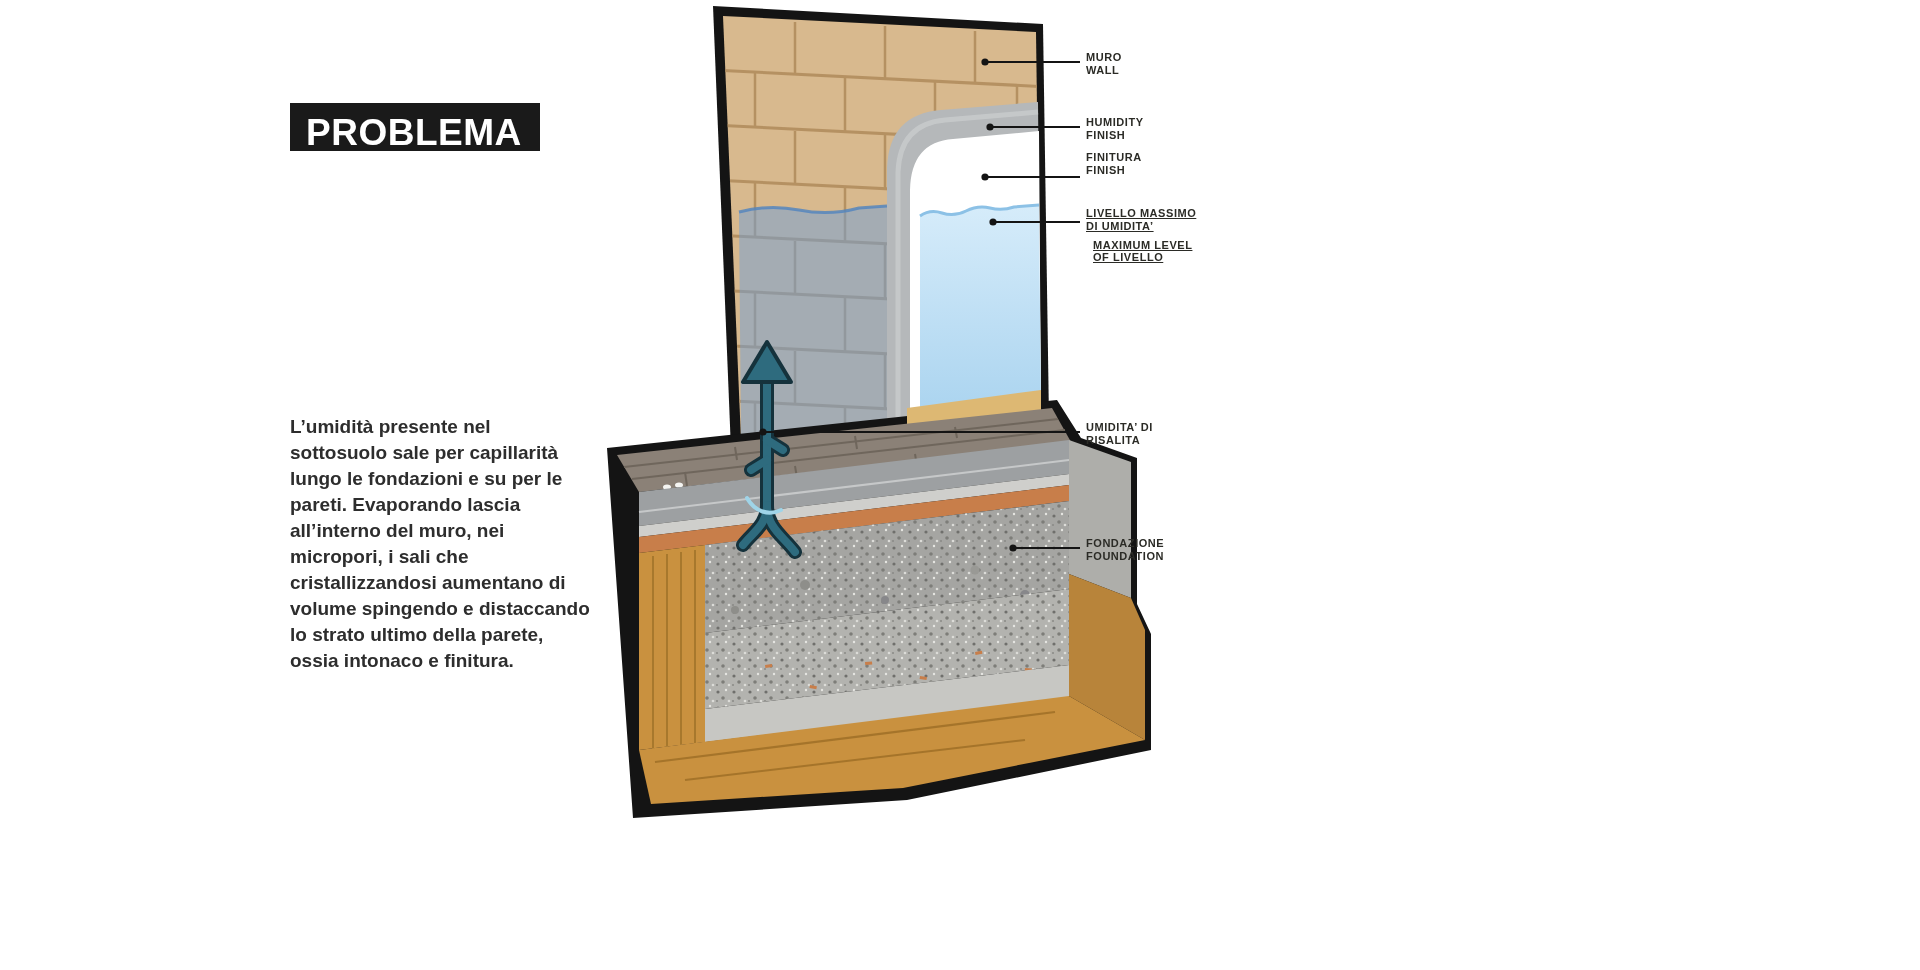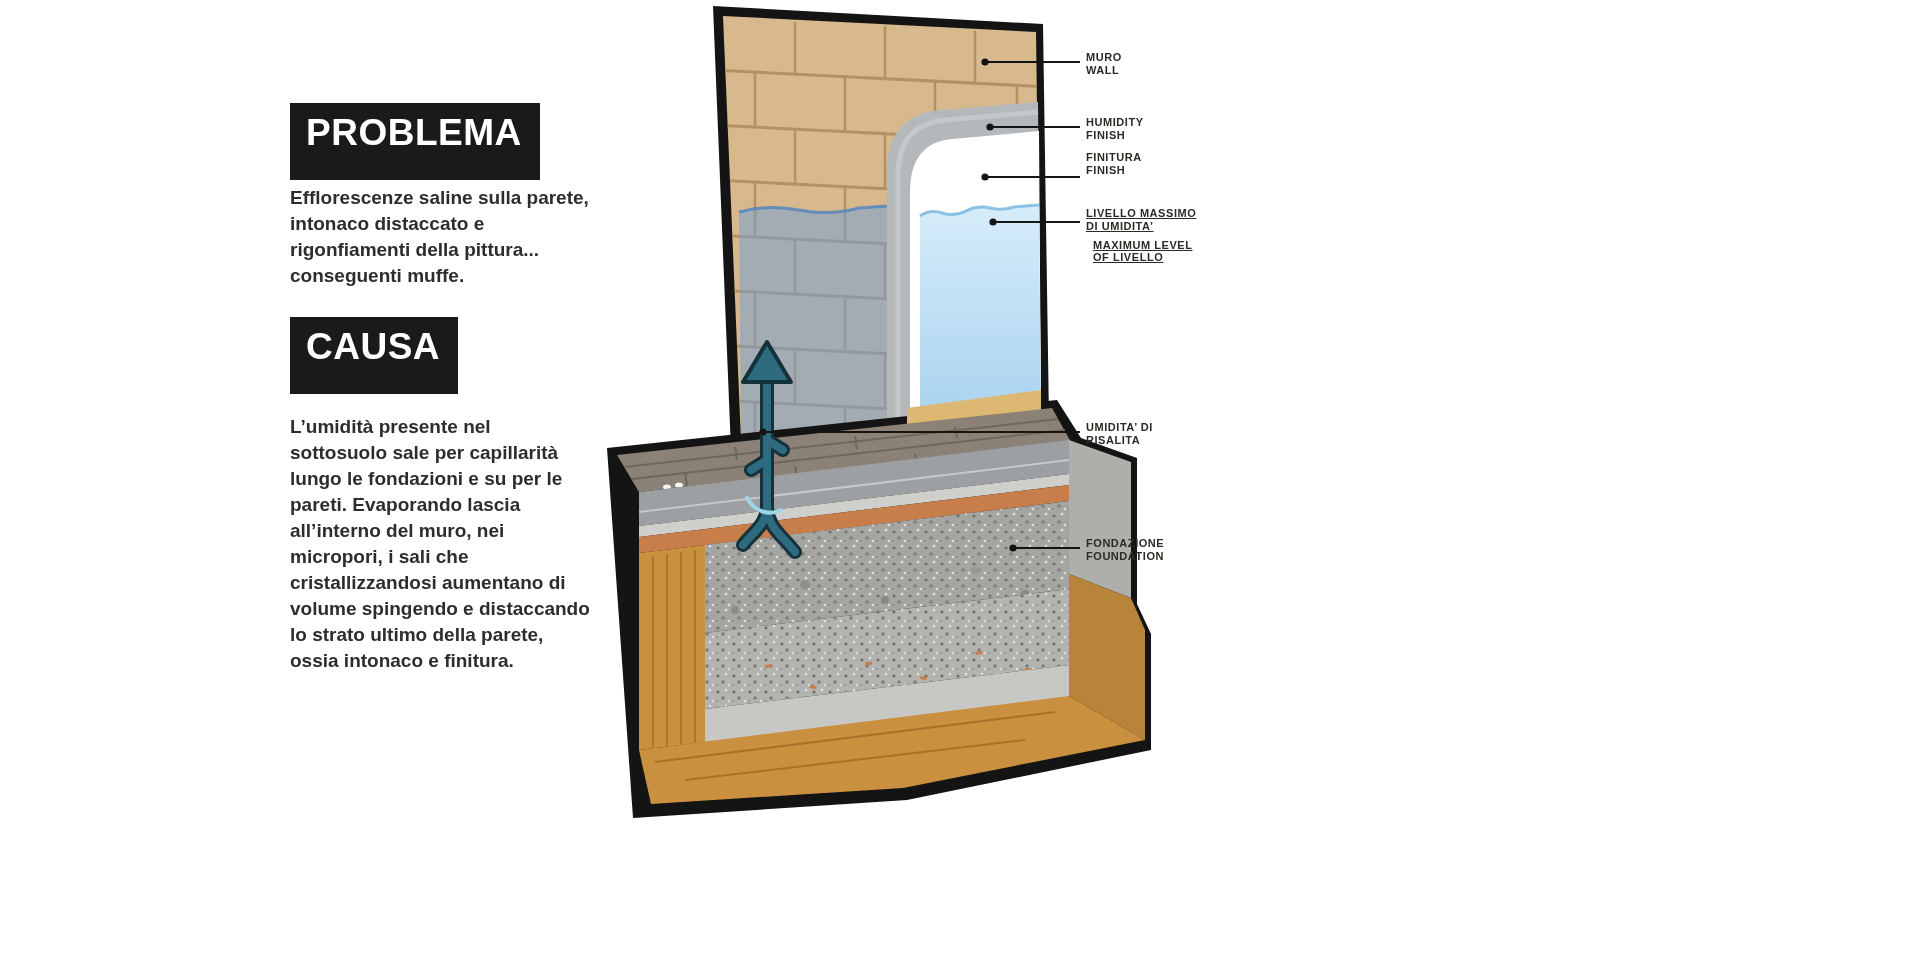--- a/index.html
+++ b/index.html
@@ -1,39 +1,37 @@
 <!DOCTYPE html>
 <html><head>
 <meta charset="utf-8">
 <style>
   html,body{margin:0;padding:0;width:1920px;height:970px;background:#ffffff;}
   .stage{position:relative;width:1920px;height:970px;overflow:hidden;background:#ffffff;
          font-family:"Liberation Sans",sans-serif;}
   .title-box{position:absolute;background:#1a1a1a;color:#ffffff;
              font-size:37px;font-weight:600;line-height:1;letter-spacing:.5px;
-             padding:11px 18px 29px 16px;}
+             padding:11px 18px 0 16px;}
   .body-text{position:absolute;font-size:19px;font-weight:600;line-height:1.37;
              color:#2d2d2d;width:300px;}
   .callout{position:absolute;font-size:11px;font-weight:700;line-height:1.16;
            letter-spacing:.55px;color:#2b2b26;white-space:nowrap;}
   .c-sub{margin-top:6px;margin-left:7px;}
   .illu{position:absolute;left:555px;top:0;}
   .overlay{position:absolute;left:0;top:0;pointer-events:none;}
   .lead{stroke:#141414;stroke-width:2;}
   .dot{fill:#141414;}
 </style>
 </head>
 <body>
 
 <div class="stage">
 
   <div class="title-box" style="left:290px;top:103px;">PROBLEMA</div>
-  <div class="body-text" style="left:290px;top:185px;">Efflorescenze saline sulla parete, intonaco distaccato e rigonfiamenti della pittura... conseguenti muffe.</div>
-
-  <div class="title-box" style="left:290px;top:317px;">CAUSA</div>
+
   <div class="body-text" style="left:290px;top:414px;">L’umidità presente nel sottosuolo sale per capillarità  lungo le fondazioni e su per le pareti. Evaporando lascia all’interno del muro, nei micropori, i sali che cristallizzandosi aumentano di volume spingendo e distaccando lo strato ultimo della parete, ossia intonaco e finitura.</div>
 
   <svg class="illu" width="620" height="830" viewBox="0 0 620 830">
     <defs>
       <clipPath id="clipWall">
           <path d="M168,16 L481,32 L486,412 L186,440 Z"></path>
         </clipPath>
       <linearGradient id="waterGrad" x1="0" y1="0" x2="0" y2="1">
         <stop offset="0" stop-color="#d6ecfa"></stop>
         <stop offset="1" stop-color="#a9d3ef"></stop>

